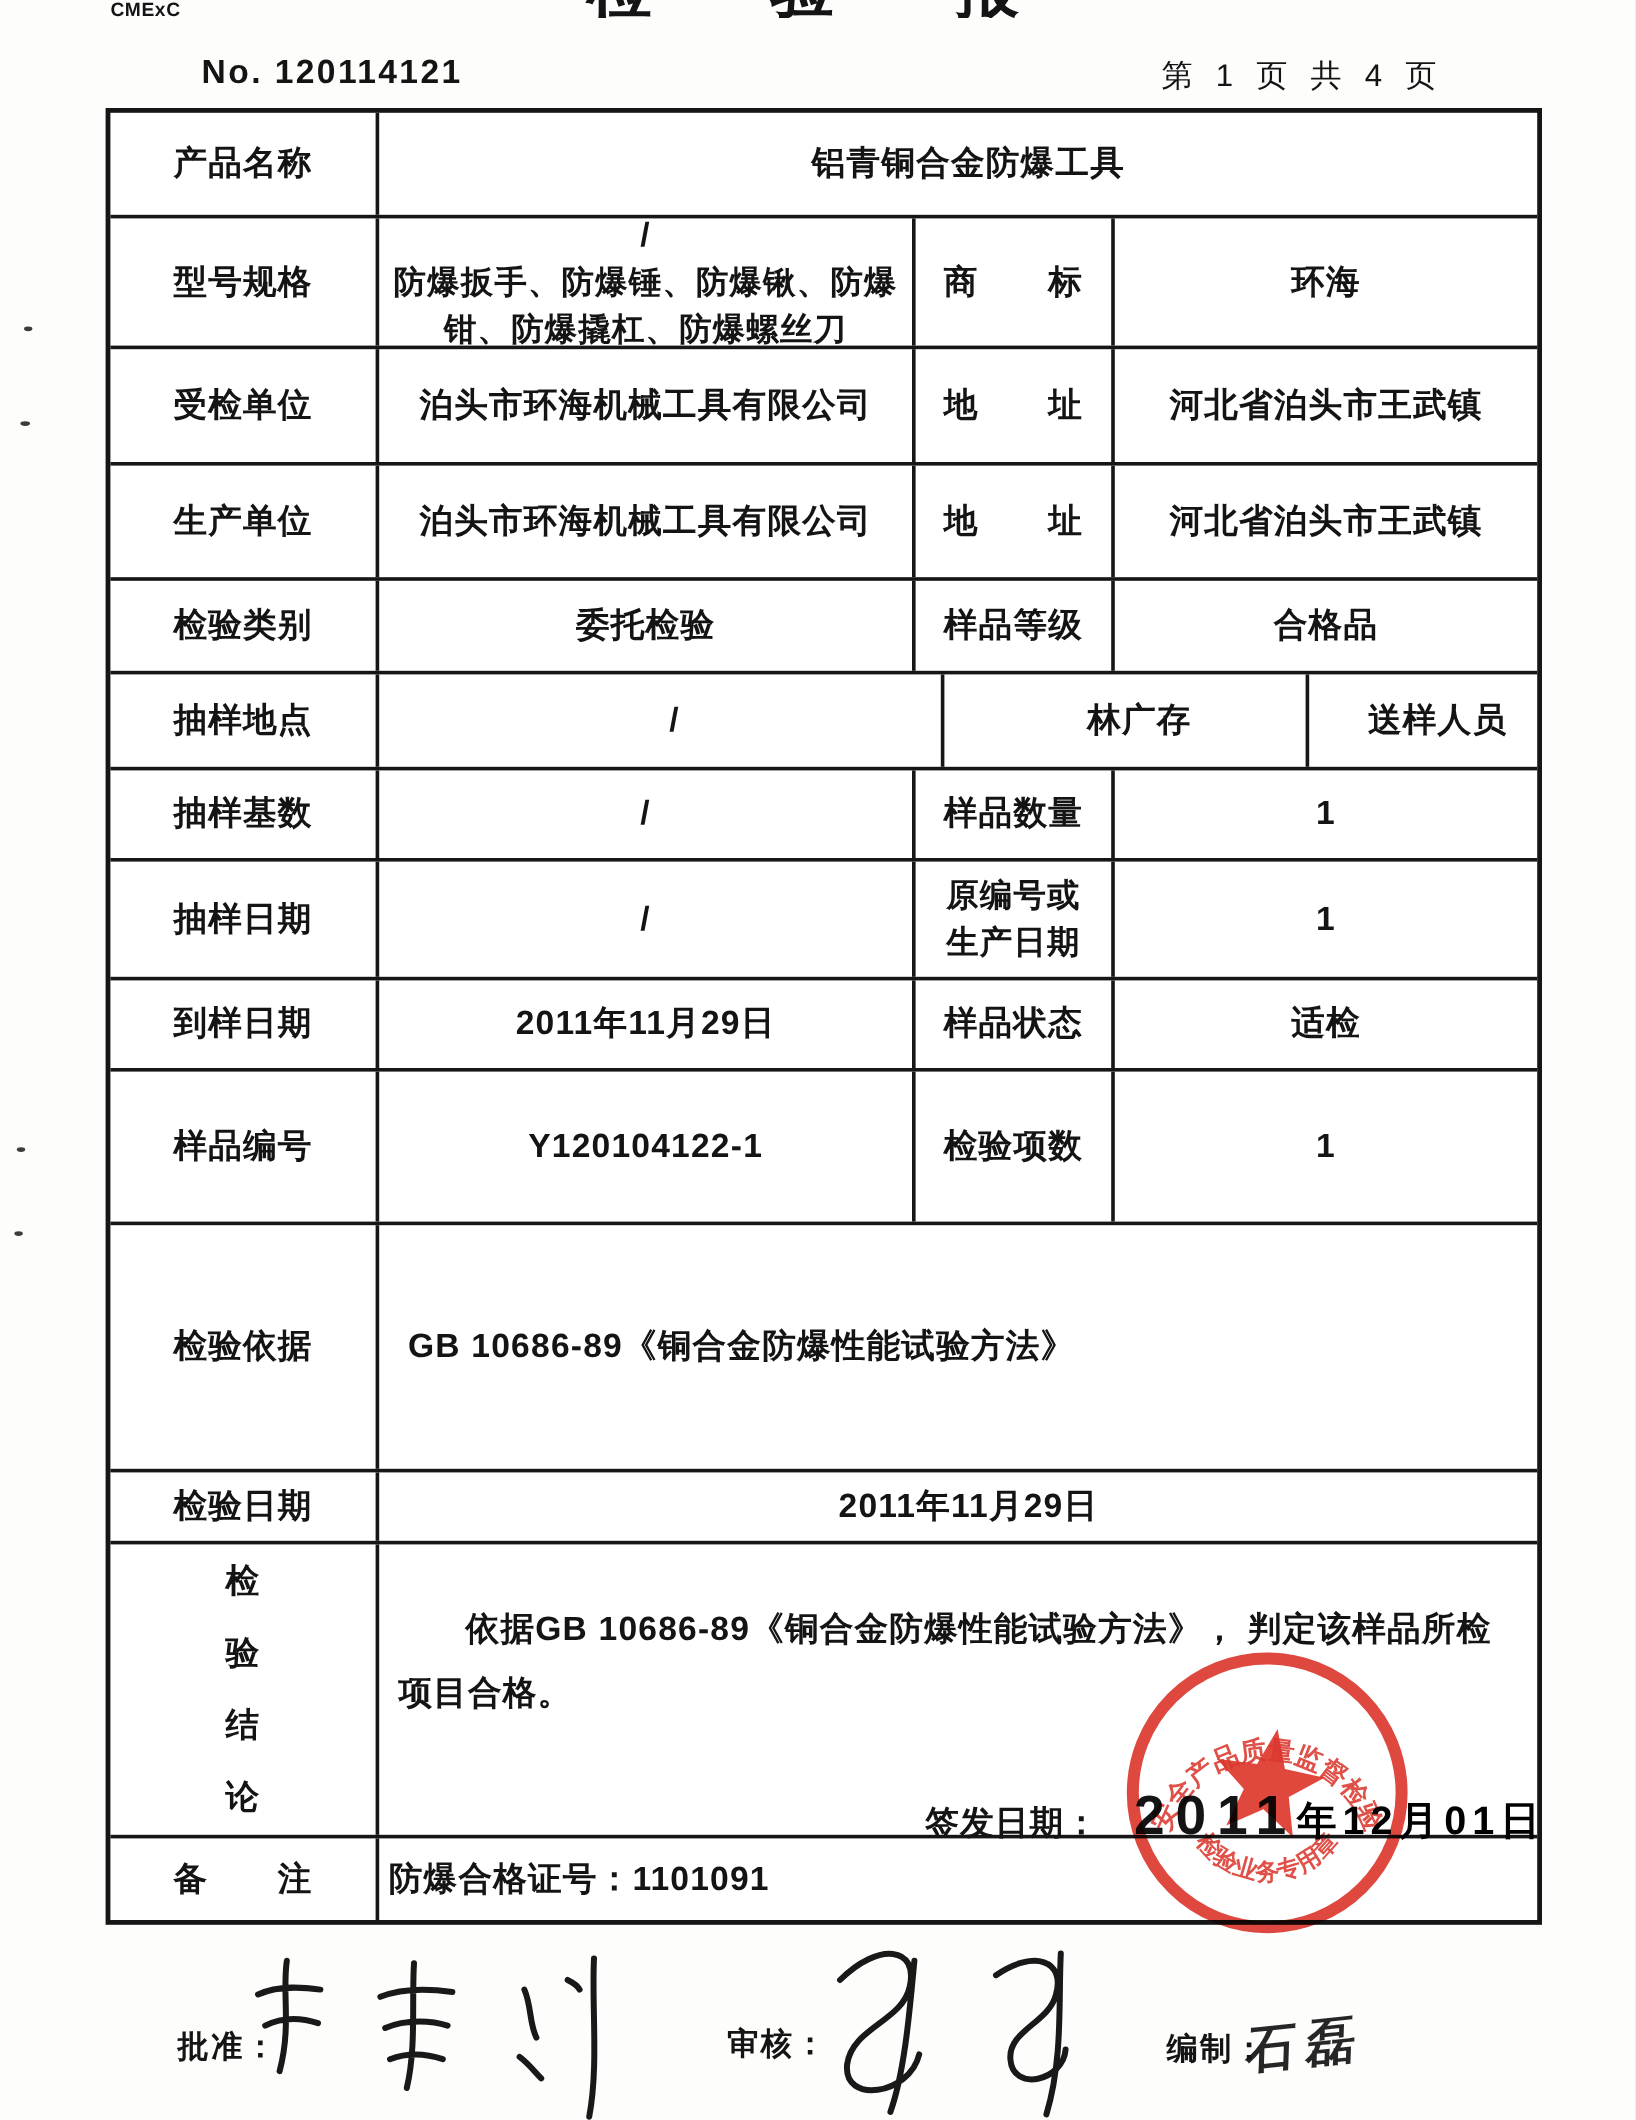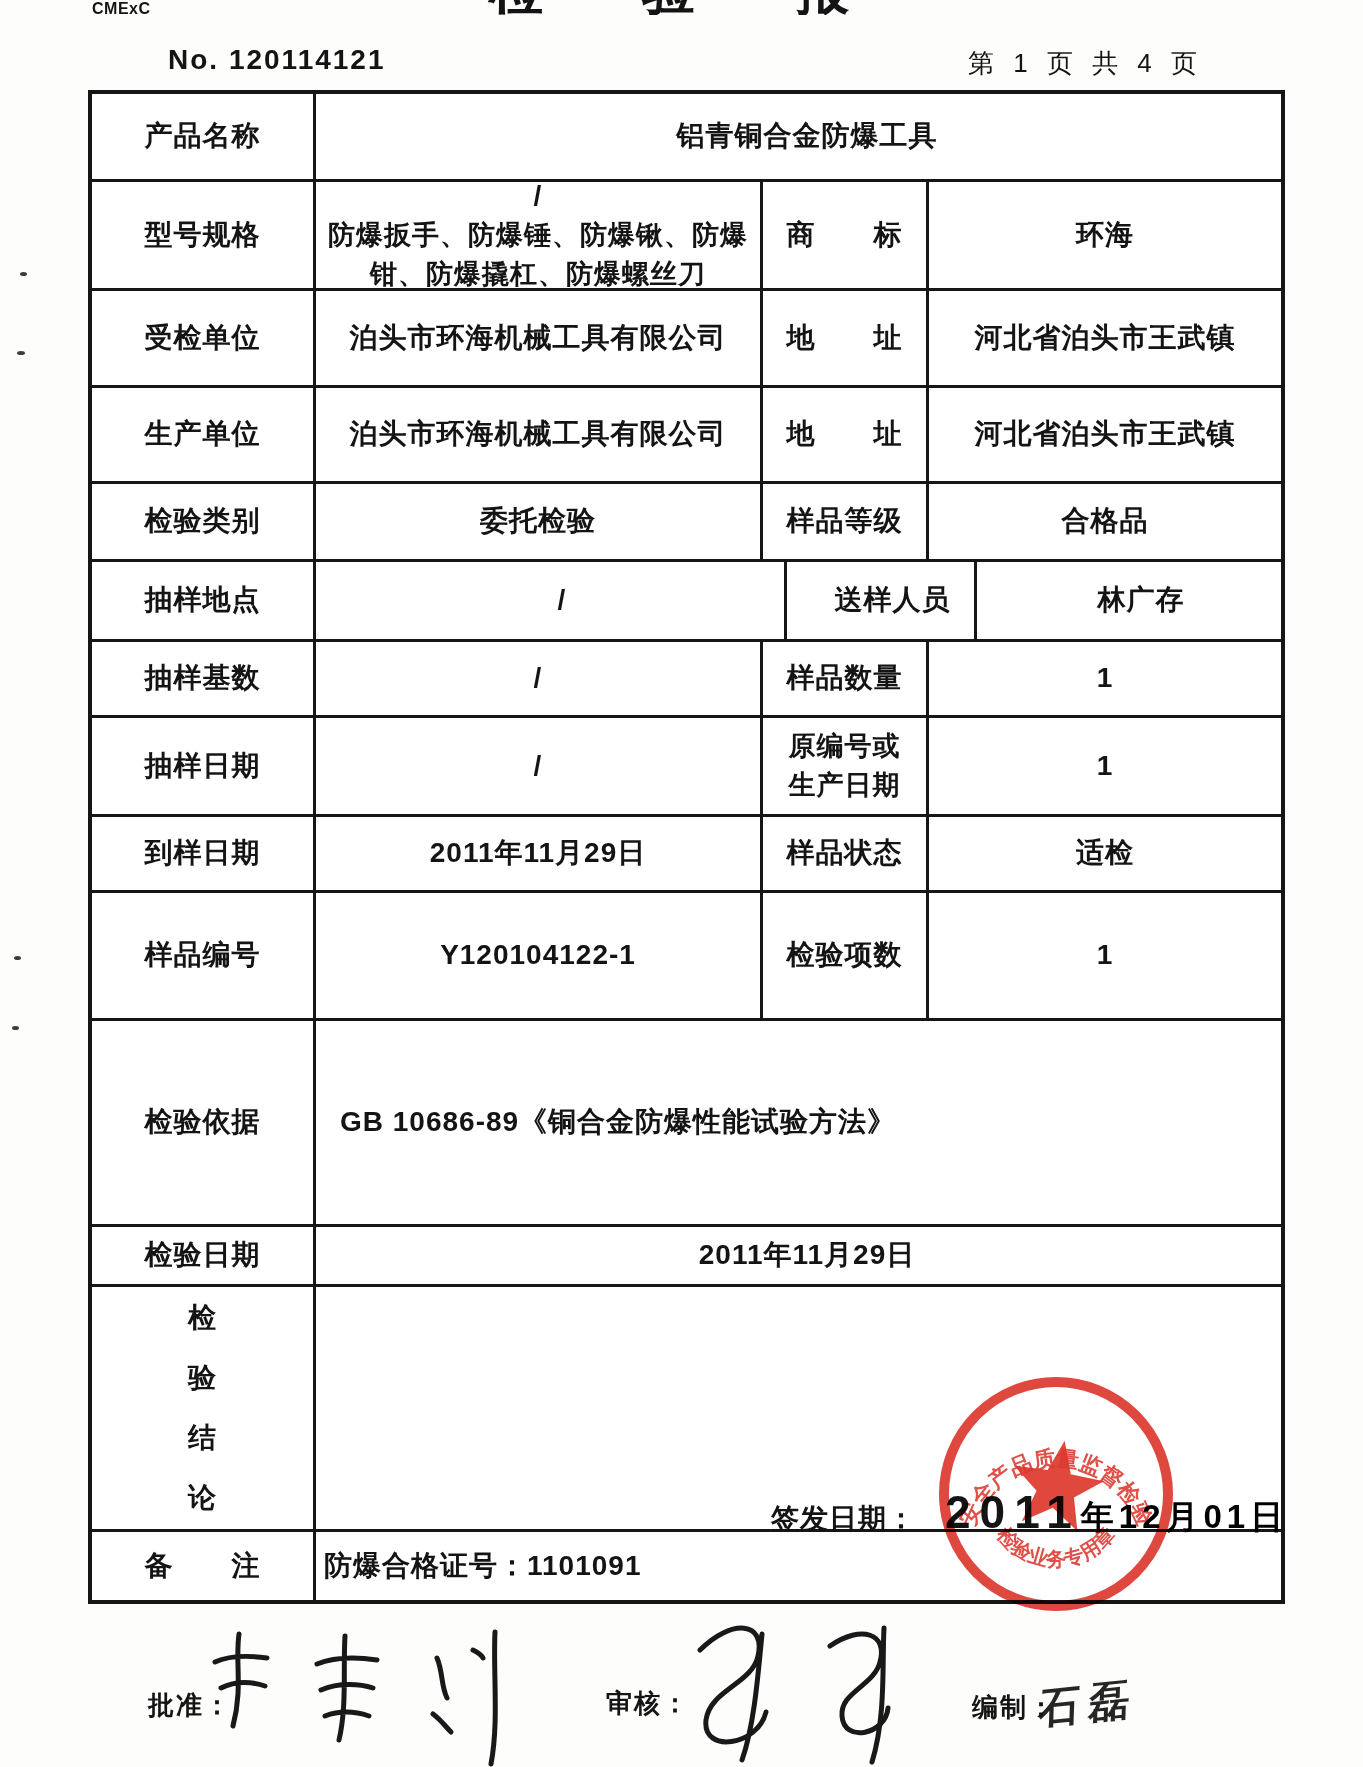--- a/index.html
+++ b/index.html
@@ -97,22 +97,22 @@
     <div class="row" style="height:78px;">
       <div class="cell c1">检验类别</div>
       <div class="cell c2">委托检验</div>
       <div class="cell c3">样品等级</div>
       <div class="cell c4">合格品</div>
     </div>
 
     <div class="row" style="height:80px;gap:24px;">
       <div class="cell c1">抽样地点</div>
       <div class="cell c2">/</div>
+      <div class="cell c4">林广存</div>
       <div class="cell c3">送样人员</div>
-      <div class="cell c4">林广存</div>
     </div>
 
     <div class="row" style="height:76px;">
       <div class="cell c1">抽样基数</div>
       <div class="cell c2">/</div>
       <div class="cell c3">样品数量</div>
       <div class="cell c4">1</div>
     </div>
 
     <div class="row" style="height:99px;">
@@ -146,20 +146,21 @@
       <div class="cell c1">检验日期</div>
       <div class="cell cfull">2011年11月29日</div>
     </div>
 
     <div class="row" style="height:245px;">
       <div class="cell c1 concl-label">检
 验
 结
 论</div>
       <div class="cell cfull concl-cell">
+        <p class="concl-text">依据GB 10686-89《铜合金防爆性能试验方法》，  判定该样品所检项目合格。</p>
         <div class="sign-row">
           <span class="sign-lbl">签发日期：</span>
           <span class="sign-year">2011</span>
           <span class="sign-rest">年12月01日</span>
         </div>
       </div>
     </div>
 
     <div class="row" style="height:68px;">
       <div class="cell c1">备　　注</div>

